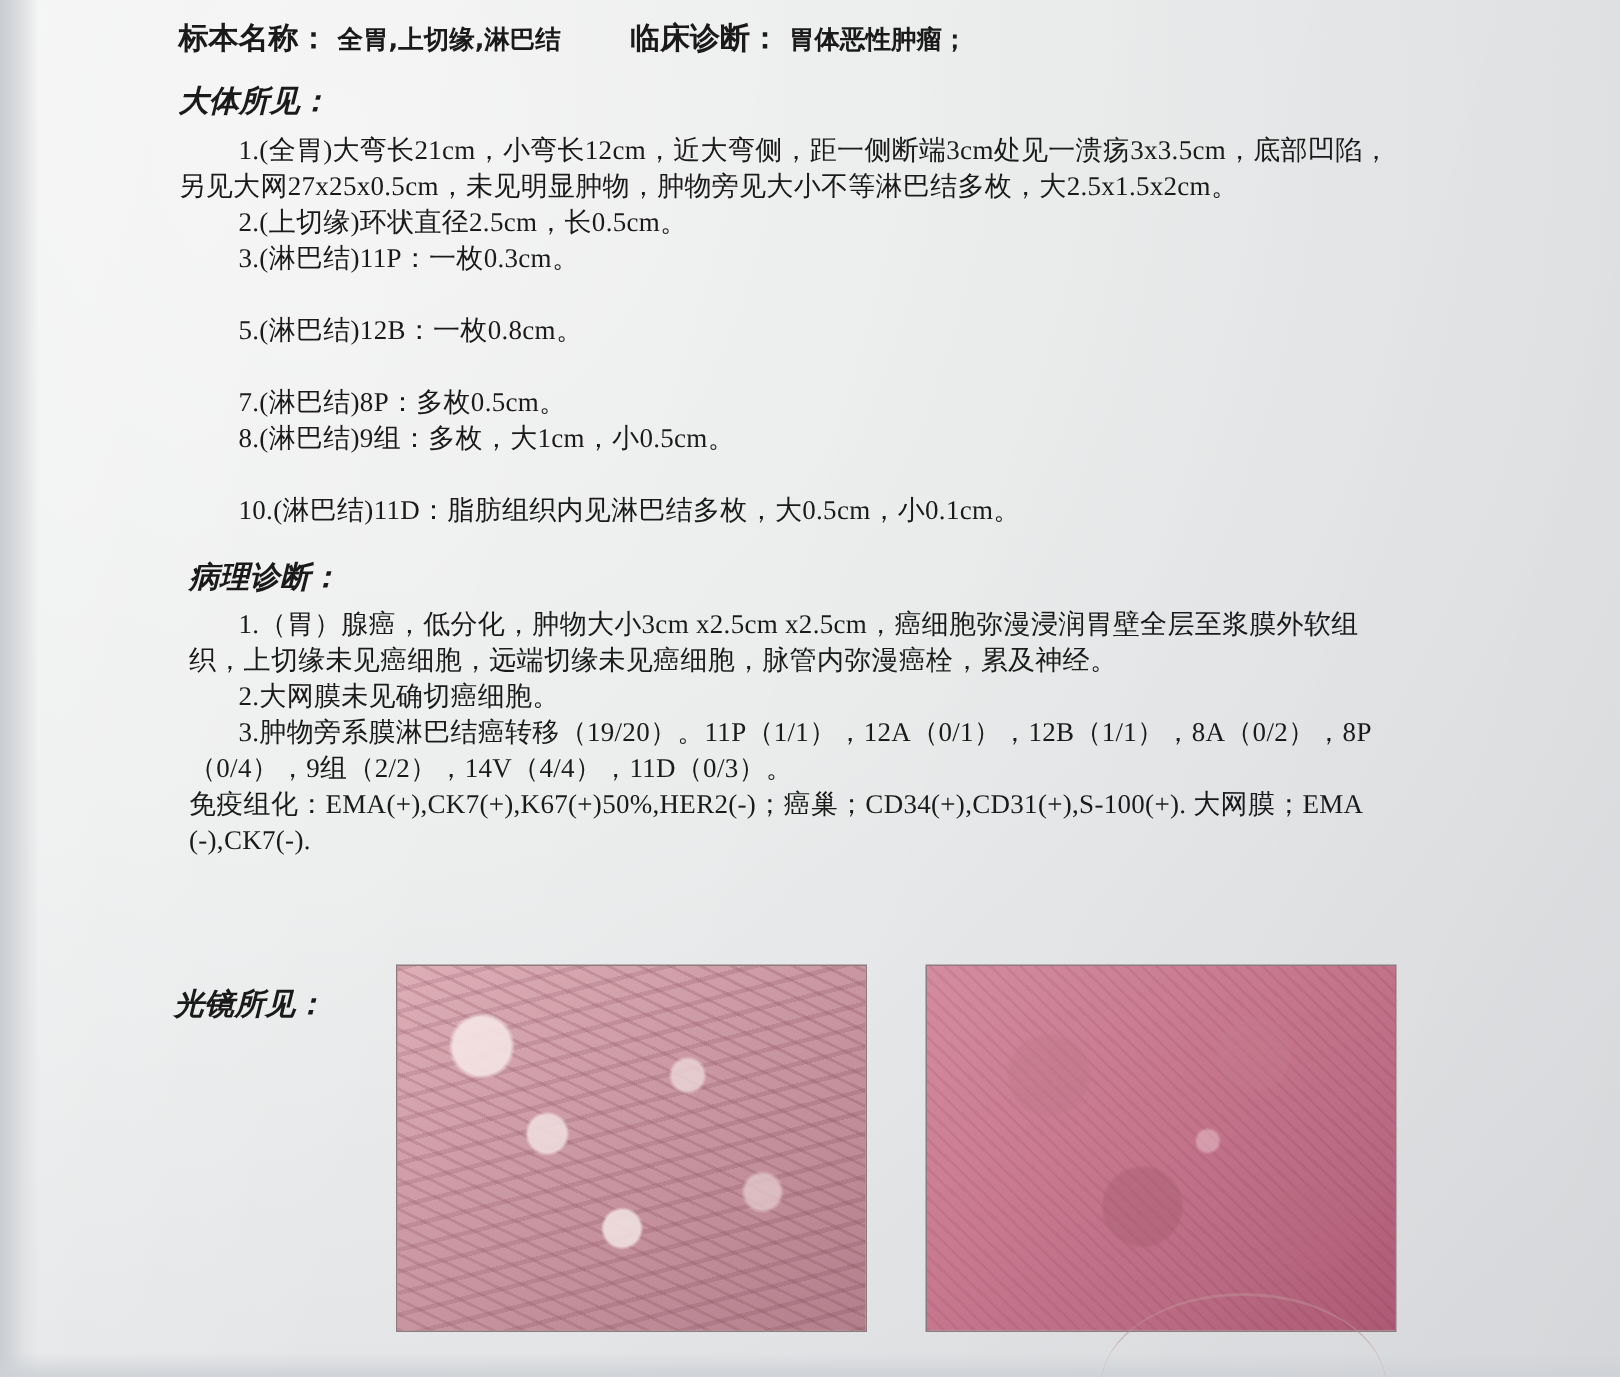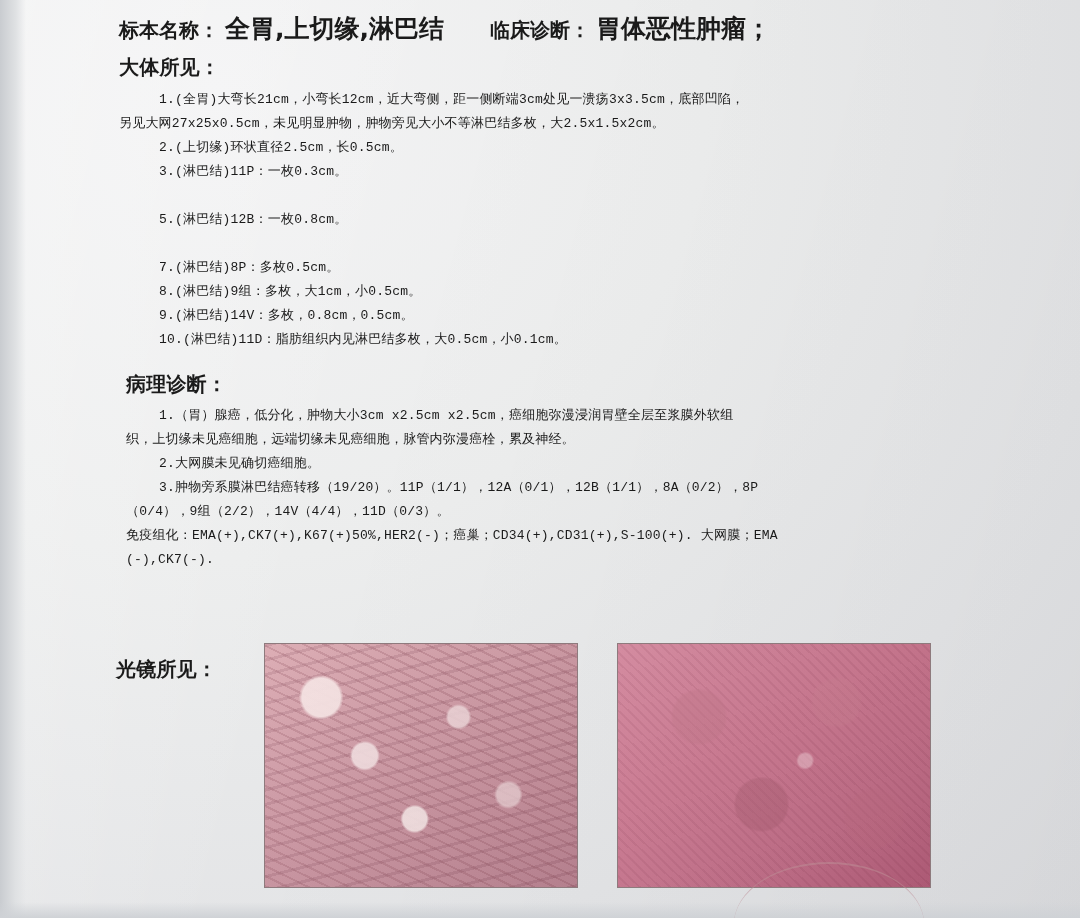--- a/index.html
+++ b/index.html
@@ -52,36 +52,37 @@
     position: absolute;
     white-space: nowrap;
     font-size: 19px;
     line-height: 24px;
     letter-spacing: 0.2px;
   }
   .section-title {
     font-weight: bold;
     font-family: "DejaVu Sans", sans-serif;
     font-size: 20px;
+    font-style: italic;
   }
   .body-text {
-    font-family: Liberation Mono, monospace;
-    font-size: 13px;
+    font-family: Liberation Serif, serif;
+    font-size: 18px;
     font-weight: 500;
   }
   .header-row {
     position: absolute;
     left: 103px;
     top: 12px;
     display: flex;
     align-items: baseline;
     gap: 0px;
   }
   .hdr-label { font-weight: bold; font-family: "DejaVu Sans", sans-serif; font-size: 20px; }
-  .hdr-value { font-family: "DejaVu Sans", sans-serif; font-size: 25px; font-weight: 600; margin-left: 6px; }
+  .hdr-value { font-family: "DejaVu Sans", sans-serif; font-size: 17px; font-weight: 600; margin-left: 6px; }
   .hdr-gap { display: inline-block; width: 46px; }
 
   .images {
     position: absolute;
     left: 248px;
     top: 643px;
     display: flex;
     gap: 39px;
   }
   .micro {
@@ -147,21 +148,20 @@
 
   <div class="line section-title" style="left:103px; top:55px;">大体所见：</div>
 
   <div class="line body-text" style="left:143px; top:88px;">1.(全胃)大弯长21cm，小弯长12cm，近大弯侧，距一侧断端3cm处见一溃疡3x3.5cm，底部凹陷，</div>
   <div class="line body-text" style="left:103px; top:112px;text-align:center;">另见大网27x25x0.5cm，未见明显肿物，肿物旁见大小不等淋巴结多枚，大2.5x1.5x2cm。</div>
   <div class="line body-text" style="left:143px; top:136px;">2.(上切缘)环状直径2.5cm，长0.5cm。</div>
   <div class="line body-text" style="left:143px; top:160px;">3.(淋巴结)11P：一枚0.3cm。</div>
   <div class="line body-text" style="left:143px; top:208px;">5.(淋巴结)12B：一枚0.8cm。</div>
   <div class="line body-text" style="left:143px; top:256px;">7.(淋巴结)8P：多枚0.5cm。</div>
   <div class="line body-text" style="left:143px; top:280px;">8.(淋巴结)9组：多枚，大1cm，小0.5cm。</div>
-  <div class="line body-text" style="left:143px; top:304px;">9.(淋巴结)14V：多枚，0.8cm，0.5cm。</div>
   <div class="line body-text" style="left:143px; top:328px;">10.(淋巴结)11D：脂肪组织内见淋巴结多枚，大0.5cm，小0.1cm。</div>
 
   <div class="line section-title" style="left:110px; top:372px;">病理诊断：</div>
 
   <div class="line body-text" style="left:143px; top:404px;">1.（胃）腺癌，低分化，肿物大小3cm x2.5cm x2.5cm，癌细胞弥漫浸润胃壁全层至浆膜外软组</div>
   <div class="line body-text" style="left:110px; top:428px;">织，上切缘未见癌细胞，远端切缘未见癌细胞，脉管内弥漫癌栓，累及神经。</div>
   <div class="line body-text" style="left:143px; top:452px;">2.大网膜未见确切癌细胞。</div>
   <div class="line body-text" style="left:143px; top:476px;">3.肿物旁系膜淋巴结癌转移（19/20）。11P（1/1），12A（0/1），12B（1/1），8A（0/2），8P</div>
   <div class="line body-text" style="left:110px; top:500px;">（0/4），9组（2/2），14V（4/4），11D（0/3）。</div>
   <div class="line body-text" style="left:110px; top:524px;">免疫组化：EMA(+),CK7(+),K67(+)50%,HER2(-)；癌巢；CD34(+),CD31(+),S-100(+). 大网膜；EMA</div>

